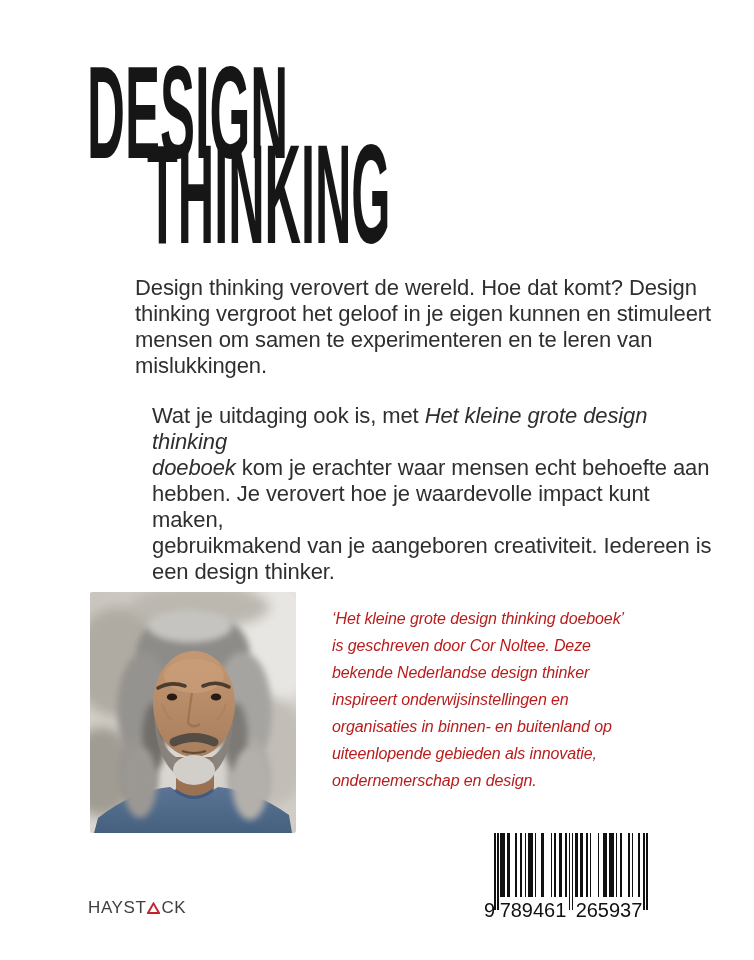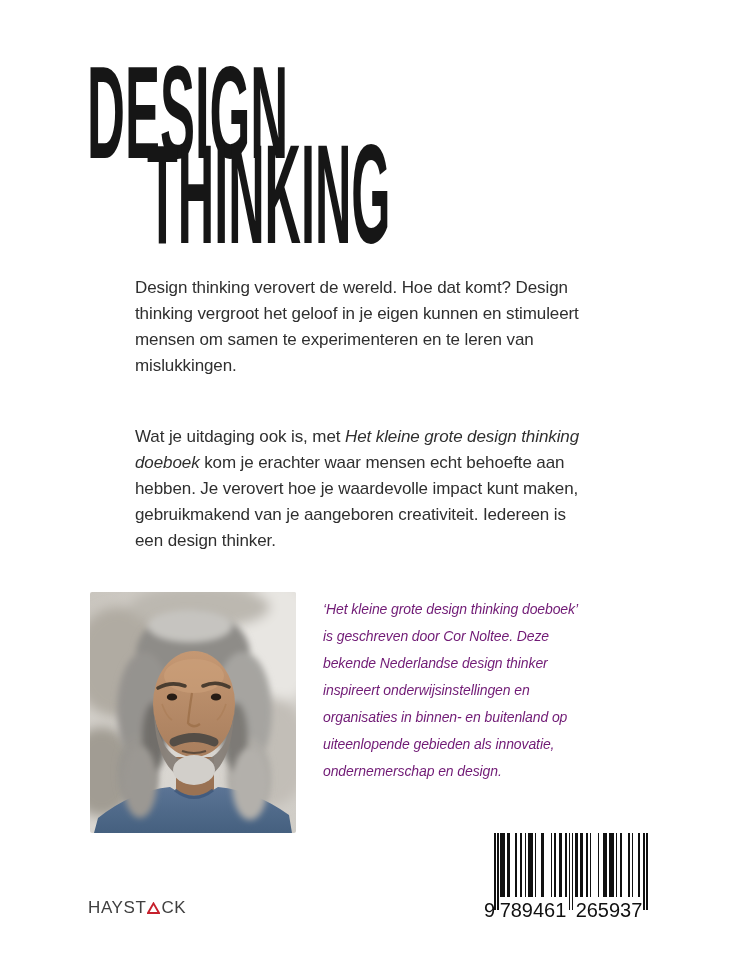--- a/index.html
+++ b/index.html
@@ -4,29 +4,29 @@
 <style>
   html,body{margin:0;padding:0;background:#ffffff;}
   .page{
     position:relative;width:724px;height:960px;background:#ffffff;overflow:hidden;
     font-family:"Liberation Sans",sans-serif;
   }
   .title-svg{position:absolute;left:0;top:0;pointer-events:none;}
   .tword{font-family:"Liberation Sans",sans-serif;font-weight:700;fill:#161616;}
   .para{
     position:absolute;margin:0;white-space:pre-line;color:#2f2f2f;
-    font-size:17px;line-height:26px;letter-spacing:-0.1px;
+    font-size:22px;line-height:26px;letter-spacing:-0.1px;
   }
   #p1{left:135px;top:275px;}
-  #p2{left:135px;top:403px;margin-top:21px;}
+  #p2{left:152px;top:403px;}
   .it{font-style:italic;}
   .photo{position:absolute;left:90px;top:592px;}
   .note{
-    position:absolute;left:323px;top:596px;margin:0;white-space:pre-line;
-    font-style:italic;color:#701a75;font-size:14px;line-height:27px;letter-spacing:-0.1px;
+    position:absolute;left:323px;top:596px;margin:9px;white-space:pre-line;
+    font-style:italic;color:#b91c1c;font-size:16px;line-height:27px;letter-spacing:-0.1px;
   }
   .publisher{
     position:absolute;left:88px;top:899px;color:#404040;font-size:17px;
     letter-spacing:0.6px;white-space:nowrap;line-height:1;
   }
   .publisher .tri{vertical-align:-1px;margin:0 1px;}
   .barcode{position:absolute;left:483px;top:833px;}
   .bcd{font-family:"Liberation Sans",sans-serif;font-size:20px;fill:#111111;}
 </style>
 </head>

